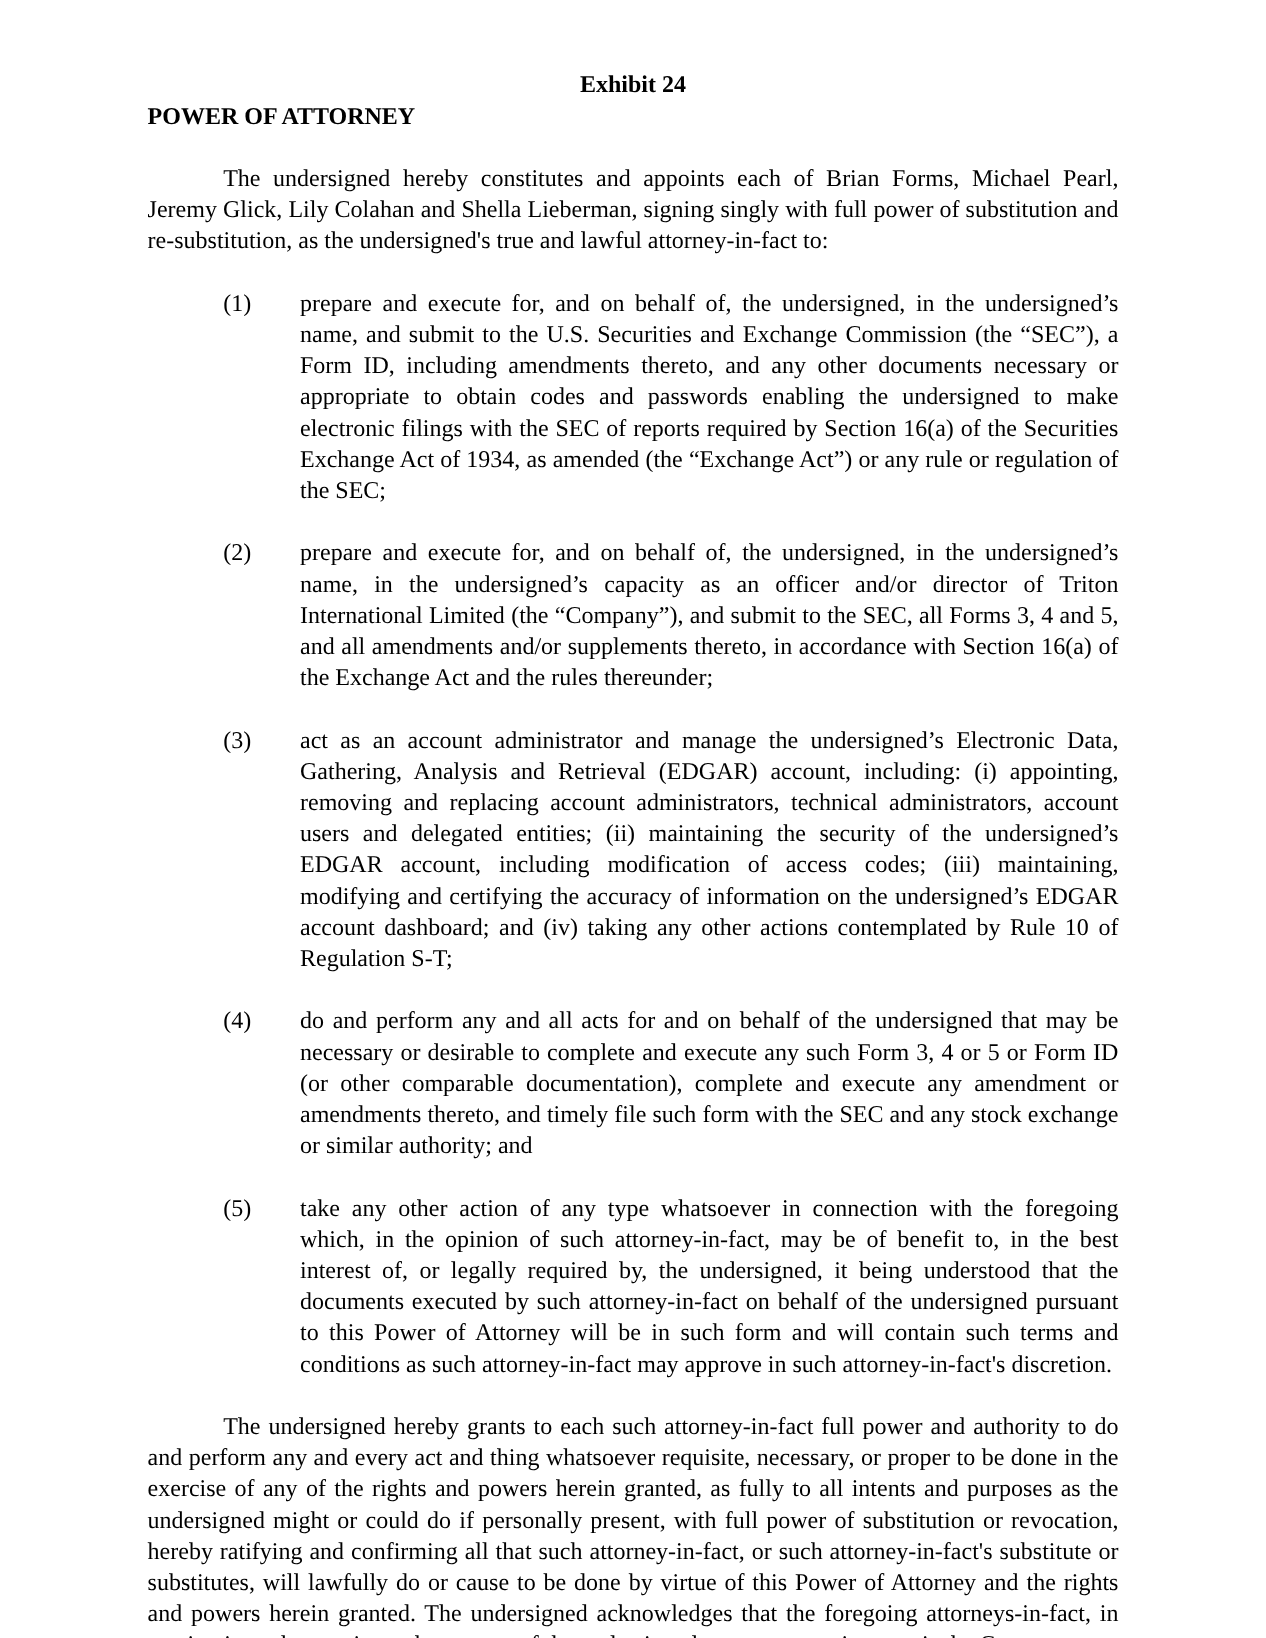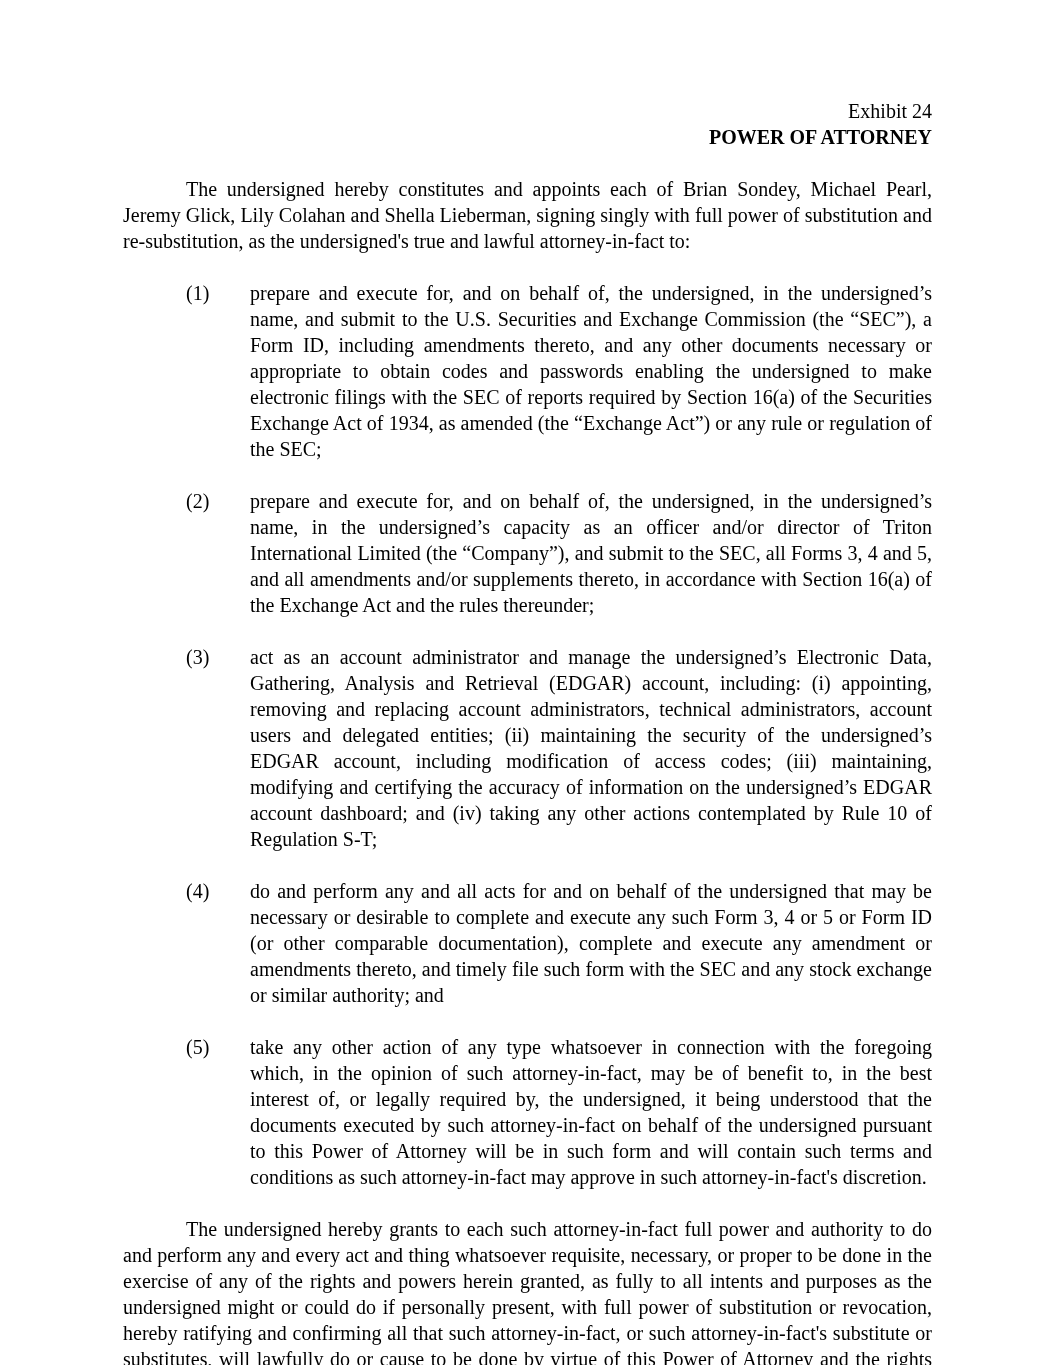--- a/index.html
+++ b/index.html
@@ -15,27 +15,26 @@
     margin: 0 auto;
     padding: 58px 123px 0 123px;
     background: #ffffff;
     color: #000000;
     font-family: "Liberation Serif", "DejaVu Serif", serif;
     font-size: 20px;
     line-height: 26px;
     overflow: hidden;
   }
   .exhibit-label {
-    text-align: right;
-    font-weight: normal;
-    margin-top: 40px;
+    text-align: center;
+    font-weight: bold;
   }
   .doc-title {
     margin: 0;
-    text-align: right;
+    text-align: left;
     font-weight: bold;
     font-size: 20px;
     line-height: 26px;
   }
   .para {
     margin: 26px 0 0 0;
     text-align: justify;
     text-indent: 63px;
   }
   .list-item {
@@ -55,21 +54,21 @@
 </style>
 </head>
 <body>
 
 <div class="page">
 
   <div class="exhibit-label">Exhibit 24</div>
 
   <h1 class="doc-title">POWER OF ATTORNEY</h1>
 
-  <p class="para">The undersigned hereby constitutes and appoints each of Brian Sondey, Michael Pearl, Jeremy Glick, Lily Colahan and Shella Lieberman, signing singly with full power of substitution and re-substitution, as the undersigned's true and lawful attorney-in-fact to:</p>
+  <p class="para">The undersigned hereby constitutes and appoints each of Brian Forms, Michael Pearl, Jeremy Glick, Lily Colahan and Shella Lieberman, signing singly with full power of substitution and re-substitution, as the undersigned's true and lawful attorney-in-fact to:</p>
 
   <div class="list-item">
     <div class="item-num">(1)</div>
     <div class="item-body"><span>prepare and execute for, and on behalf of, the undersigned, in the undersigned’s name, and submit to the U.S. Securities and Exchange Commission (the “</span><span class="u">SEC</span><span>”), a Form ID, including amendments thereto, and any other documents necessary or appropriate to obtain codes and passwords enabling the undersigned to make electronic filings with the SEC of reports required by Section 16(a) of the Securities Exchange Act of 1934, as amended (the “</span><span class="u">Exchange Act</span><span>”) or any rule or regulation of the SEC;</span></div>
   </div>
 
   <div class="list-item">
     <div class="item-num">(2)</div>
     <div class="item-body"><span>prepare and execute for, and on behalf of, the undersigned, in the undersigned’s name, in the undersigned’s capacity as an officer and/or director of Triton International Limited (the “</span><span class="u">Company</span><span>”), and submit to the SEC, all Forms 3, 4 and 5, and all amendments and/or supplements thereto, in accordance with Section 16(a) of the Exchange Act and the rules thereunder;</span></div>
   </div>

